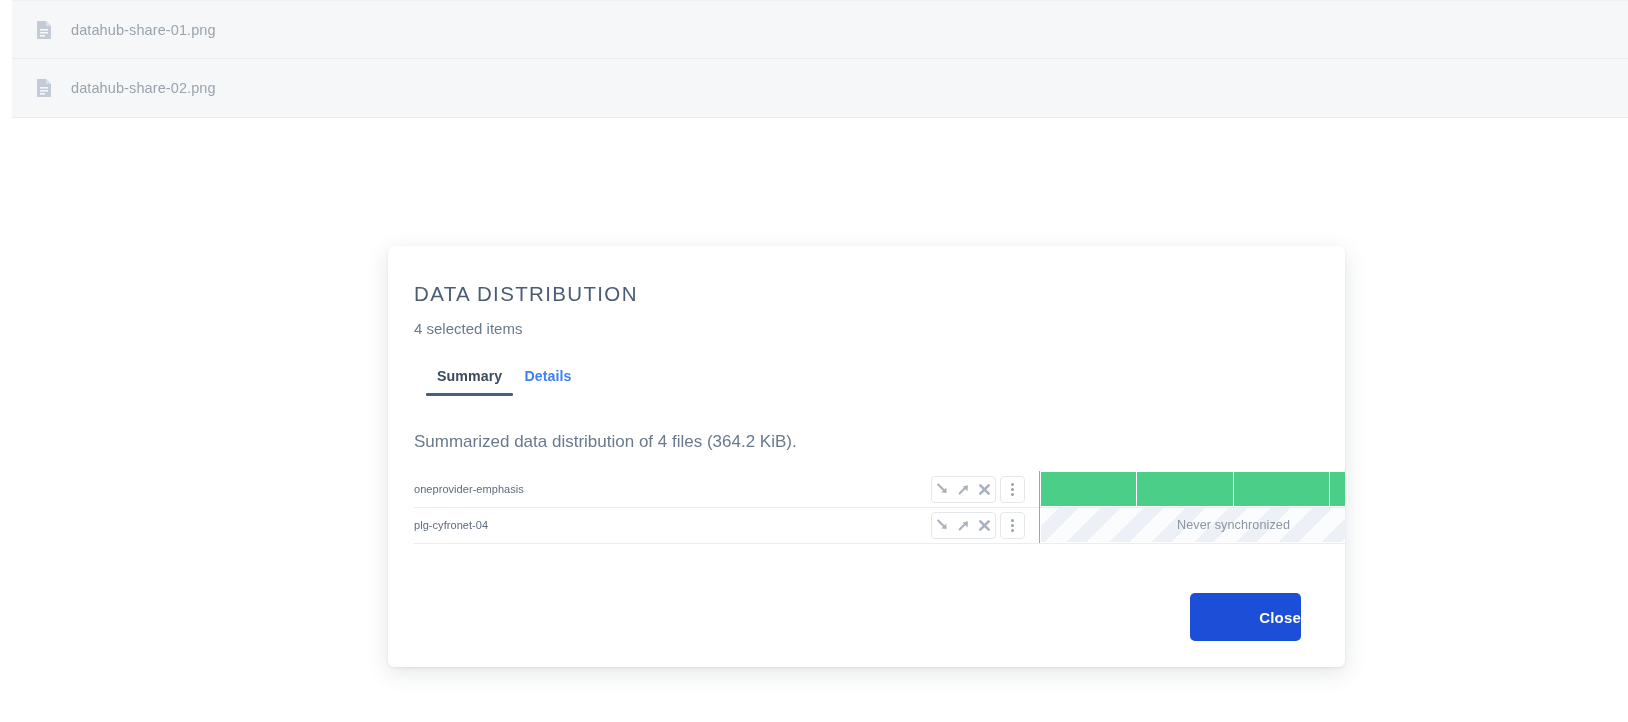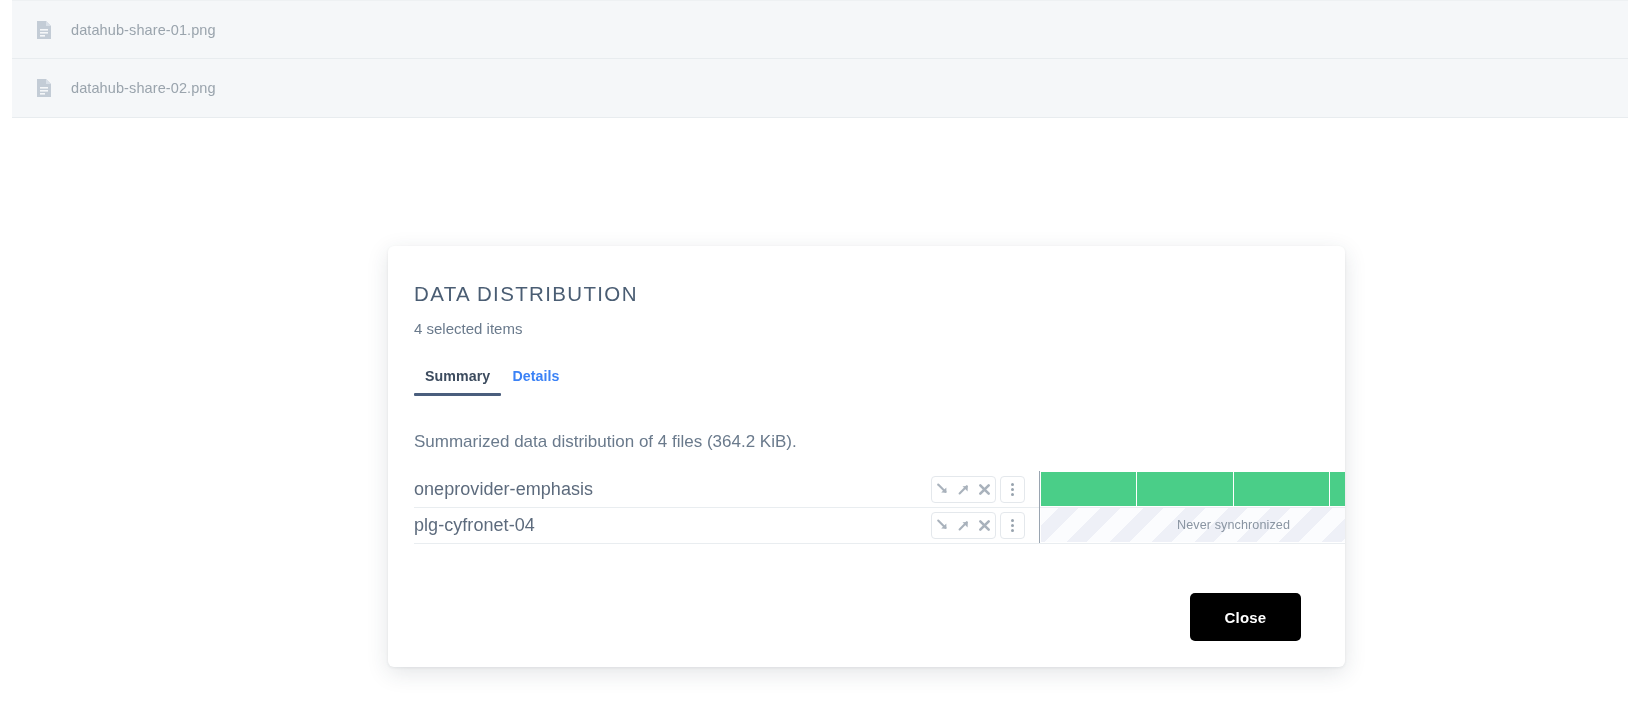--- a/index.html
+++ b/index.html
@@ -85,21 +85,21 @@
   .modal-subtitle {
     margin-top: 16px;
     font-size: 15px;
     color: #6a7a8c;
     line-height: 1;
   }
 
   
   .tabs {
     margin-top: 32px;
-    padding-left: 26px;
+    padding-left: 38px;
     display: flex;
     align-items: flex-end;
     gap: 0;
   }
 
   .tab {
     position: relative;
     font-size: 14.2px;
     font-weight: 700;
     color: #3b82f6;
@@ -143,21 +143,21 @@
 
   .dist-row {
     position: relative;
     height: 36px;
     display: flex;
     align-items: center;
     border-bottom: 1px solid #e9edf0;
   }
 
   .provider-name {
-    font-size: 18px;
+    font-size: 11px;
     color: #5d6b7d;
     white-space: nowrap;
     flex: 0 0 517px;
     letter-spacing: 0.05px;
   }
 
   
   .row-actions {
     display: flex;
     align-items: center;
@@ -280,28 +280,29 @@
     display: flex;
     align-items: center;
     justify-content: flex-end;
     padding-right: 44px;
   }
 
   .close-btn {
     min-width: 111px;
     height: 48px;
     border-radius: 5px;
-    background: #000000;
+    background: #1d4ed8;
     color: #ffffff;
     font-size: 15px;
     font-weight: 700;
     border: none;
     cursor: pointer;
     letter-spacing: 0.2px;
     font-family: "Liberation Sans", sans-serif;
+    text-align: right;
   }
 </style>
 </head>
 <body>
 
 <div id="root">
 
   <div class="file-list">
 
     <div class="file-row">

